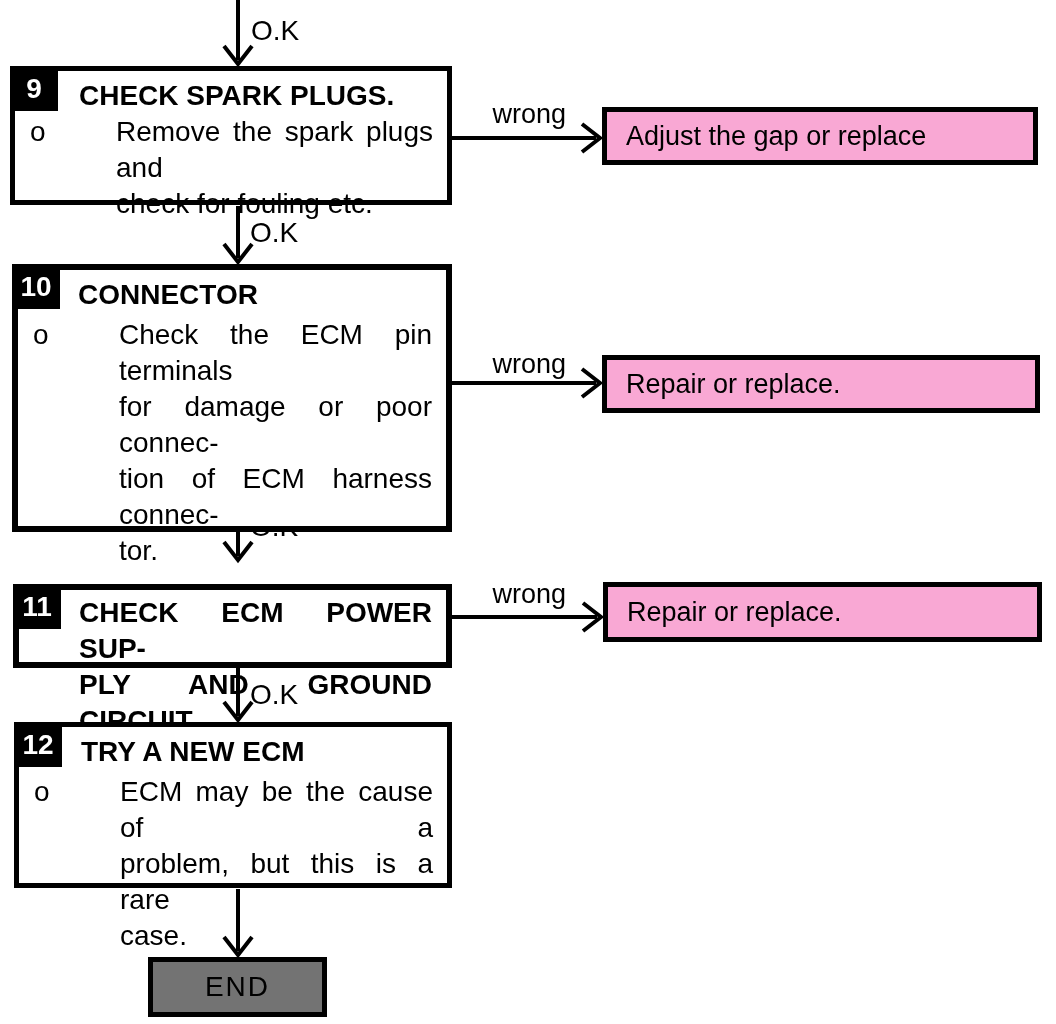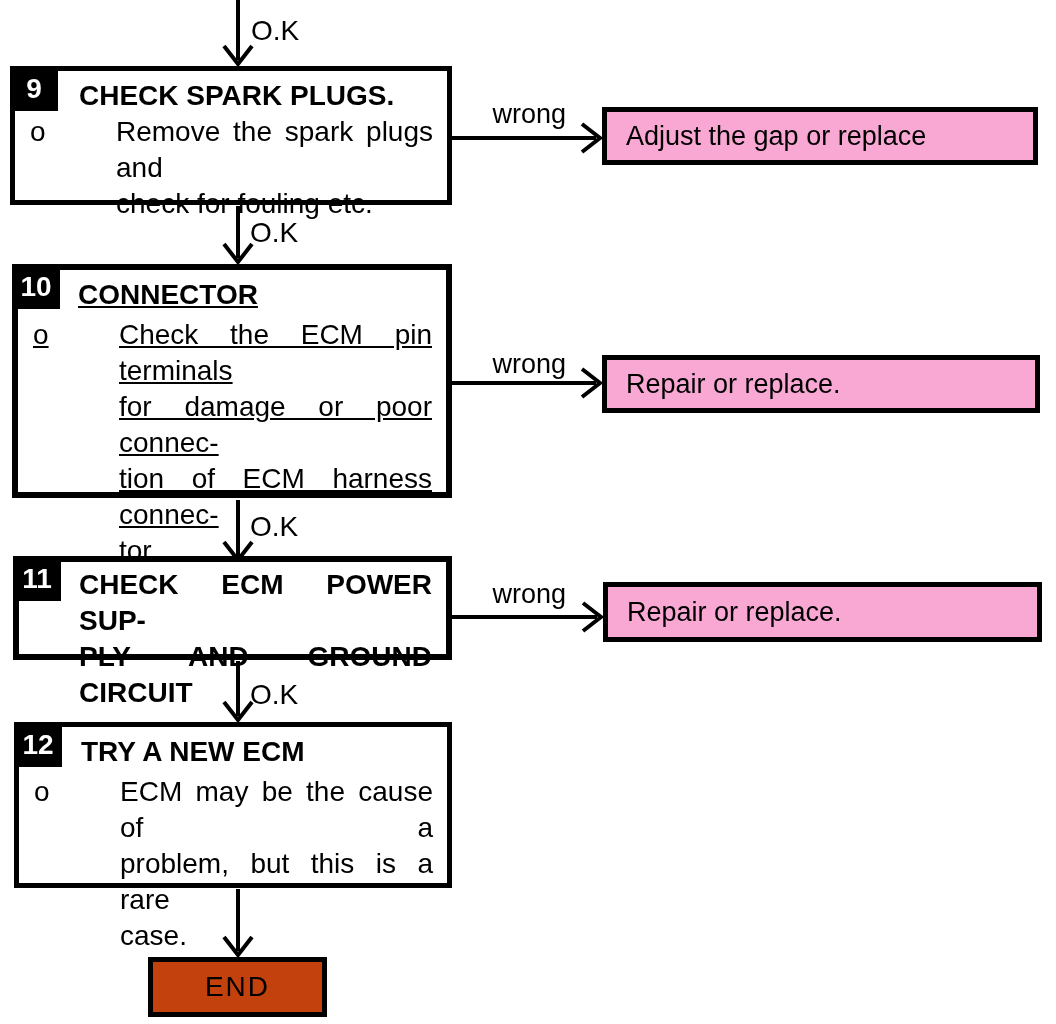--- a/index.html
+++ b/index.html
@@ -22,21 +22,21 @@
   .brow{display:flex;}
   .bullet{width:46px;padding-left:15px;font-size:28px;line-height:36px;flex:none;}
   .bodycol{flex:1;padding-right:14px;min-width:0;margin-left:40px;}
   .actionbox{
     position:absolute;background:#f9a8d4;border:5px solid #000;box-sizing:border-box;
     display:flex;align-items:center;padding-left:19px;font-size:27px;
   }
   .oklabel{position:absolute;font-size:28px;line-height:30px;}
   .wronglabel{position:absolute;font-size:27px;line-height:28px;width:96px;text-align:right;}
   .endbox{
-    position:absolute;left:148px;top:957px;width:179px;height:60px;background:#c2410c;
+    position:absolute;left:148px;top:957px;width:179px;height:60px;background:#737373;
     border:5px solid #000;box-sizing:border-box;display:flex;align-items:center;
     justify-content:center;font-size:28px;letter-spacing:2px;
   }
 </style>
 </head>
 <body>
 
 <div id="canvas">
 
   <svg id="connectors" viewBox="0 0 1056 1024" fill="none" stroke="#000" stroke-width="4">
@@ -94,41 +94,41 @@
         <div class="bline jl">Remove the spark plugs and</div>
         <div class="bline">check for fouling etc.</div>
       </div>
     </div>
   </div>
 
   <div class="actionbox" style="left:602px;top:107px;width:436px;height:58px;">
     <span>Adjust the gap or replace</span>
   </div>
 
-  <div class="stepbox" style="left:12px;top:264px;width:440px;height:234px;text-decoration:underline;">
+  <div class="stepbox" style="left:12px;top:264px;width:440px;height:268px;">
     <div class="tab">10</div>
     <div class="content">
       <div class="tline">CONNECTOR</div>
     </div>
     <div class="brow" style="margin-top:4px;">
       <div class="bullet">o</div>
       <div class="bodycol">
         <div class="bline jl">Check the ECM pin terminals</div>
         <div class="bline jl">for damage or poor connec-</div>
         <div class="bline jl">tion of ECM harness connec-</div>
         <div class="bline">tor.</div>
       </div>
     </div>
   </div>
 
   <div class="actionbox" style="left:602px;top:355px;width:438px;height:58px;">
     <span>Repair or replace.</span>
   </div>
 
-  <div class="stepbox" style="left:13px;top:556px;width:439px;height:104px;">
+  <div class="stepbox" style="left:13px;top:584px;width:439px;height:84px;">
     <div class="tab">11</div>
     <div class="content" style="padding-top:5px;">
       <div class="tline jl">CHECK ECM POWER SUP-</div>
       <div class="tline jl">PLY AND GROUND CIRCUIT</div>
     </div>
   </div>
 
   <div class="actionbox" style="left:603px;top:582px;width:439px;height:60px;">
     <span>Repair or replace.</span>
   </div>

